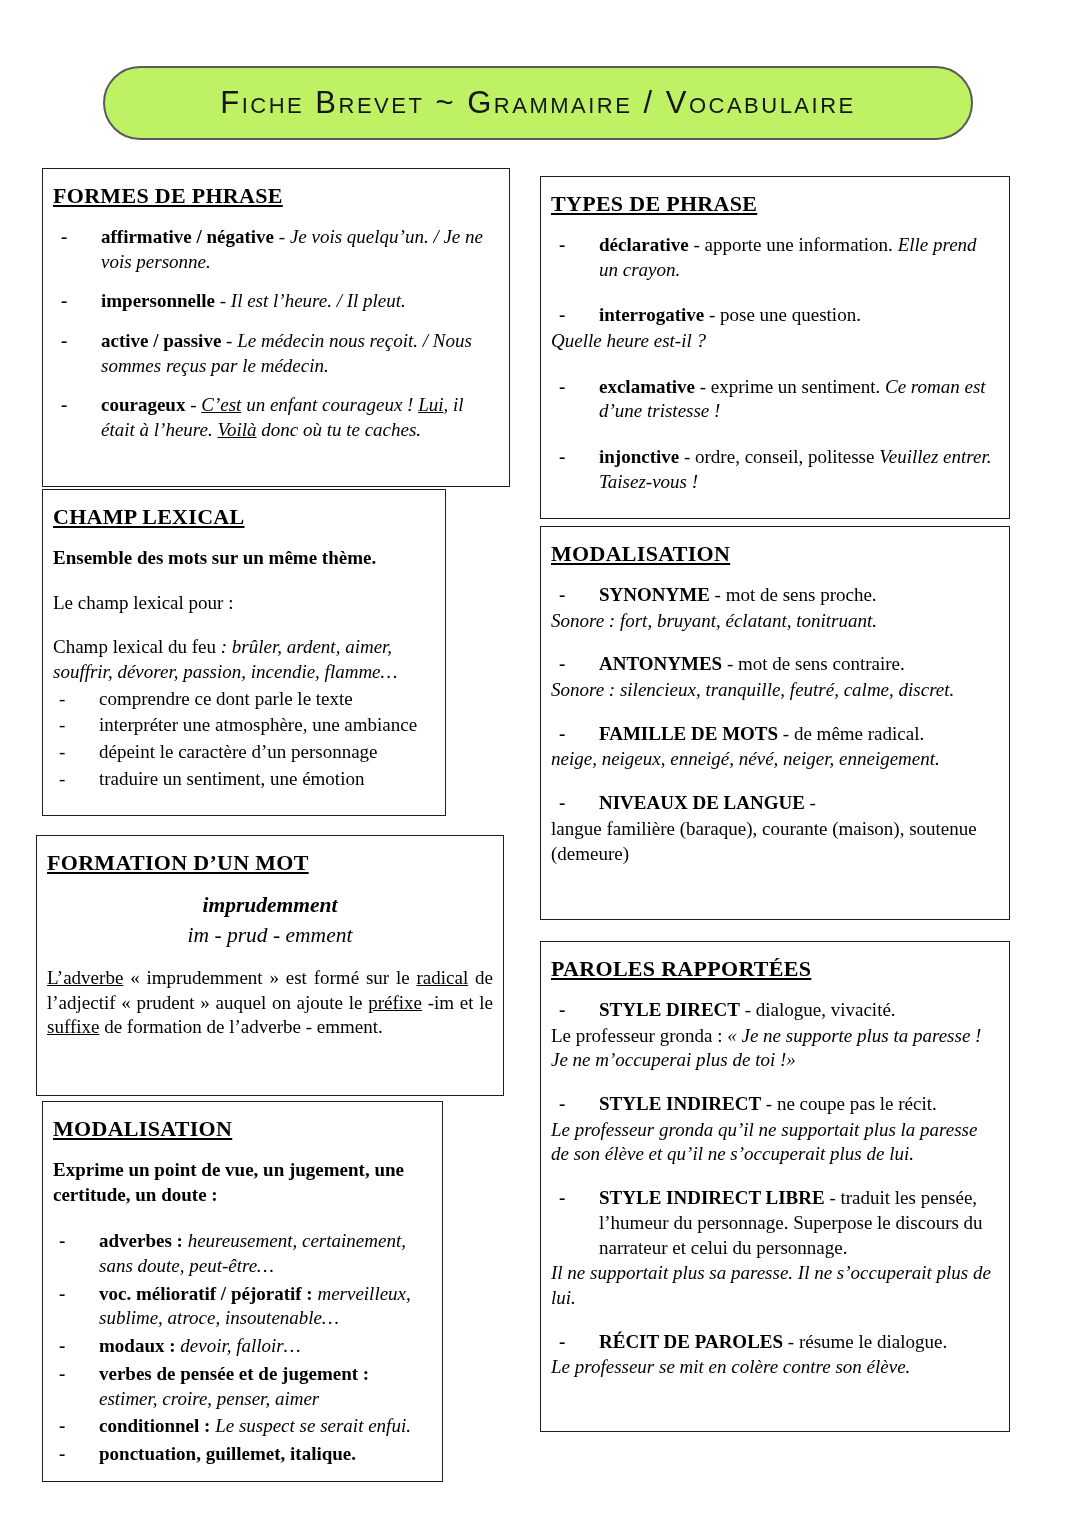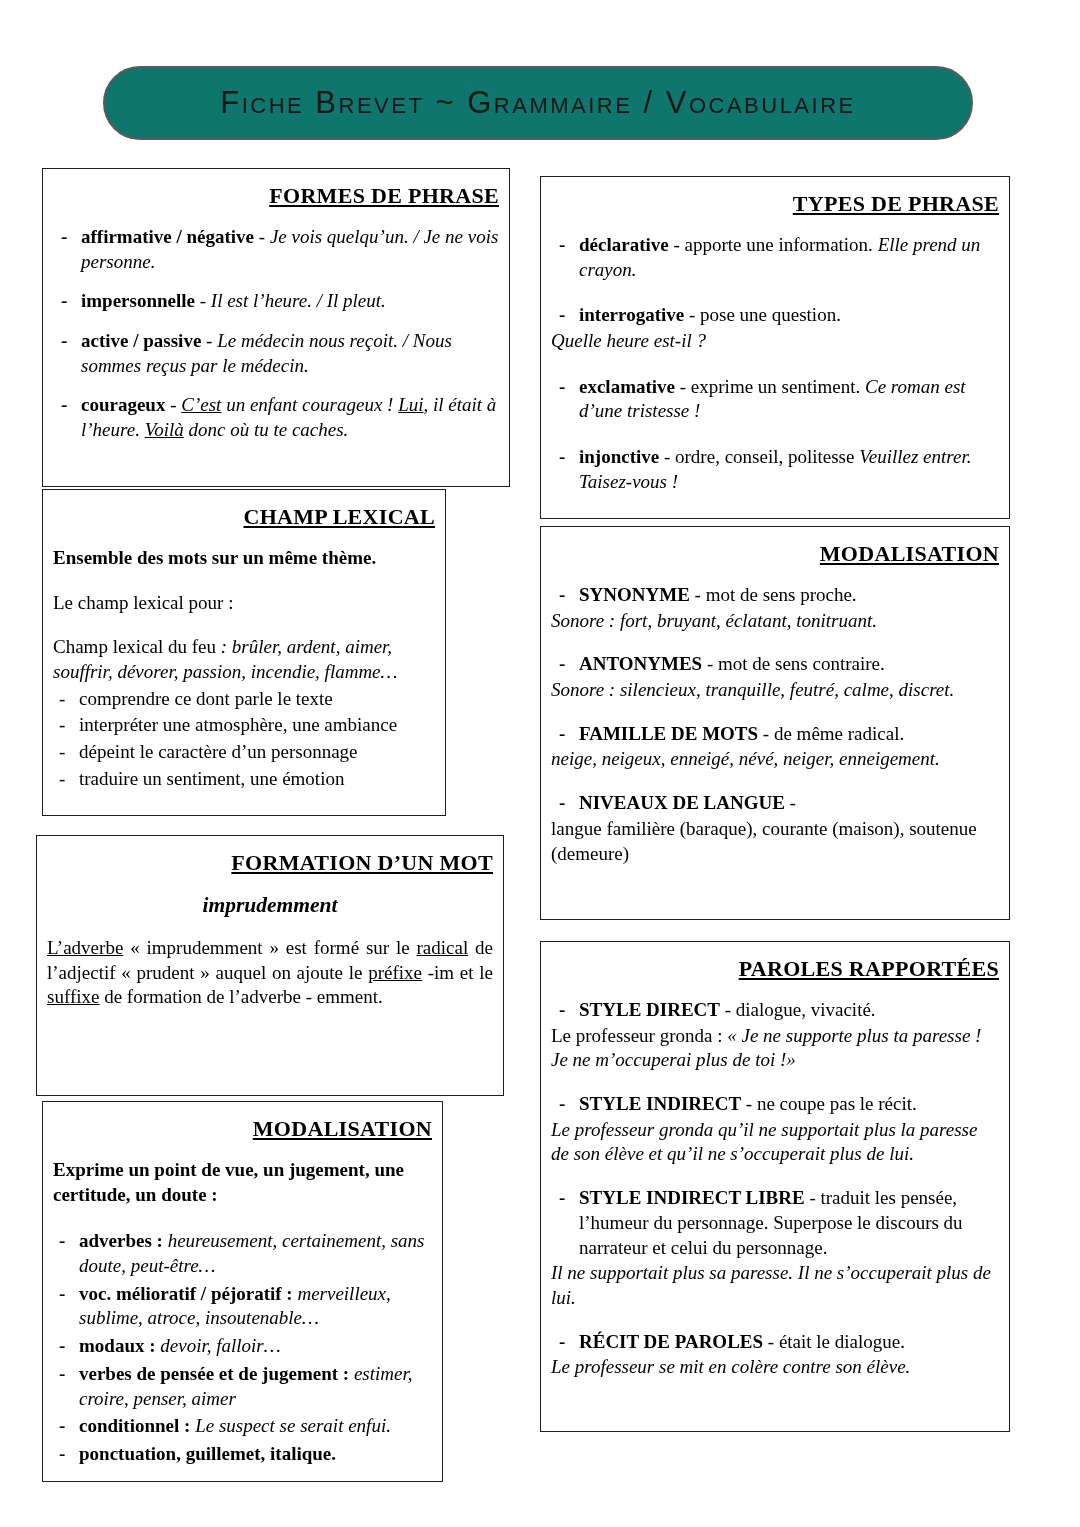--- a/index.html
+++ b/index.html
@@ -6,21 +6,21 @@
   html,body { background:#ffffff; }
   body {
     width:1080px; height:1527px; position:relative;
     font-family:"Liberation Serif", serif; color:#000;
   }
   .page { position:absolute; inset:0; background:#fff; }
 
   
   .banner {
     position:absolute; left:103px; top:66px; width:870px; height:74px;
-    background:#0f766e; border:2px solid #5a5a5a; border-radius:37px;
+    background:#bef264; border:2px solid #5a5a5a; border-radius:37px;
     display:flex; align-items:center; justify-content:center;
   }
   .banner-title {
     font-family:"Liberation Sans", sans-serif;
     font-variant:small-caps; font-size:31px; letter-spacing:2.5px; color:#161616;
   }
 
   
   .box {
     position:absolute; border:1.5px solid #1f1f1f; background:#fff;
@@ -29,30 +29,30 @@
   #box-formes    { left:42px;  top:168px;  width:468px; min-height:319px; }
   #box-champ     { left:42px;  top:489px;  width:404px; min-height:327px; }
   #box-formation { left:36px;  top:835px;  width:468px; min-height:261px; }
   #box-modal     { left:42px;  top:1101px; width:401px; min-height:381px; }
   #box-types     { left:540px; top:176px;  width:470px; min-height:343px; }
   #box-vocab     { left:540px; top:526px;  width:470px; min-height:394px; }
   #box-paroles   { left:540px; top:941px;  width:470px; min-height:491px; }
 
   .box-title {
     font-size:22px; font-weight:bold; text-decoration:underline;
-    text-align:right; margin:6px 0 16px 0; letter-spacing:0.3px;
+    text-align:left; margin:6px 0 16px 0; letter-spacing:0.3px;
   }
 
   .item { font-size:19px; line-height:1.3; }
   .item-bullet { display:flex; margin-top:15px; }
   .item-dash   { display:flex; margin-top:2px; }
   .dash { flex:0 0 28px; padding-left:8px; }
   .item-bullet > .dash { font-weight:bold; }
   .item-dash   > .dash { flex:0 0 26px; padding-left:6px; }
-  .txt { flex:1; }
+  .txt { flex:1;margin-left:20px; }
   .item-para   { margin-top:14px; }
   .item-cont   { margin-top:1px; }
   .item-center { text-align:center; margin-top:8px; }
   .box-body > .item:first-child { margin-top:0; }
 
   
   #box-champ .item-para:not(:first-child) { margin-top:20px; }
   #box-formation .item-para { text-align:justify; margin-top:16px; }
   #box-formation .item-center { font-size:21.5px; }
   #box-formation .item-center + .item-center { margin-top:2px; }
@@ -120,20 +120,21 @@
           <span class="dash">-</span>
           <div class="txt"><span>traduire un sentiment, une émotion</span></div>
         </div>
       </div>
   </section>
 
   <section class="box" id="box-formation">
     <h2 class="box-title">FORMATION D’UN MOT</h2>
     <div class="box-body">
         <div class="item item-center"><span class="b i">imprudemment</span></div>
+        <div class="item item-center"><span class="i">im - prud - emment</span></div>
         <div class="item item-para"><span class="u">L’adverbe</span><span> « imprudemment » est formé sur le </span><span class="u">radical</span><span> de l’adjectif « prudent » auquel on ajoute le </span><span class="u">préfixe</span><span> -im et le </span><span class="u">suffixe</span><span> de formation de l’adverbe - emment.</span></div>
       </div>
   </section>
 
   <section class="box" id="box-modal">
     <h2 class="box-title">MODALISATION</h2>
     <div class="box-body">
         <div class="item item-para"><span class="b">Exprime un point de vue, un jugement, une certitude, un doute :</span></div>
         <div class="item item-dash">
           <span class="dash">-</span>
@@ -224,19 +225,19 @@
           <div class="txt"><span class="b">STYLE INDIRECT</span><span> - ne coupe pas le récit.</span></div>
         </div>
         <div class="item item-cont"><span class="i">Le professeur gronda qu’il ne supportait plus la paresse de son élève et qu’il ne s’occuperait plus de lui.</span></div>
         <div class="item item-bullet">
           <span class="dash">-</span>
           <div class="txt"><span class="b">STYLE INDIRECT LIBRE</span><span> - traduit les pensée, l’humeur du personnage. Superpose le discours du narrateur et celui du personnage.</span></div>
         </div>
         <div class="item item-cont"><span class="i">Il ne supportait plus sa paresse. Il ne s’occuperait plus de lui.</span></div>
         <div class="item item-bullet">
           <span class="dash">-</span>
-          <div class="txt"><span class="b">RÉCIT DE PAROLES</span><span> - était le dialogue.</span></div>
+          <div class="txt"><span class="b">RÉCIT DE PAROLES</span><span> - résume le dialogue.</span></div>
         </div>
         <div class="item item-cont"><span class="i">Le professeur se mit  en colère contre son élève.</span></div>
       </div>
   </section>
 
 </div>
 
 </body></html>

